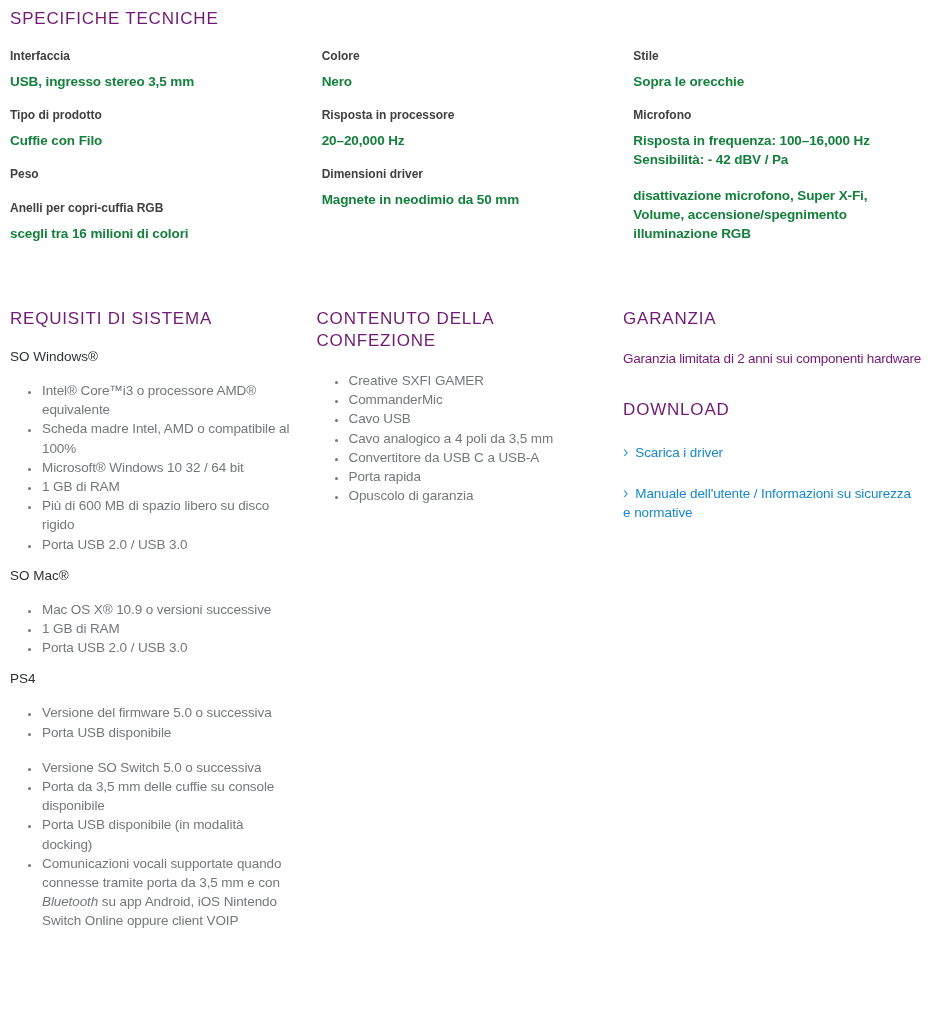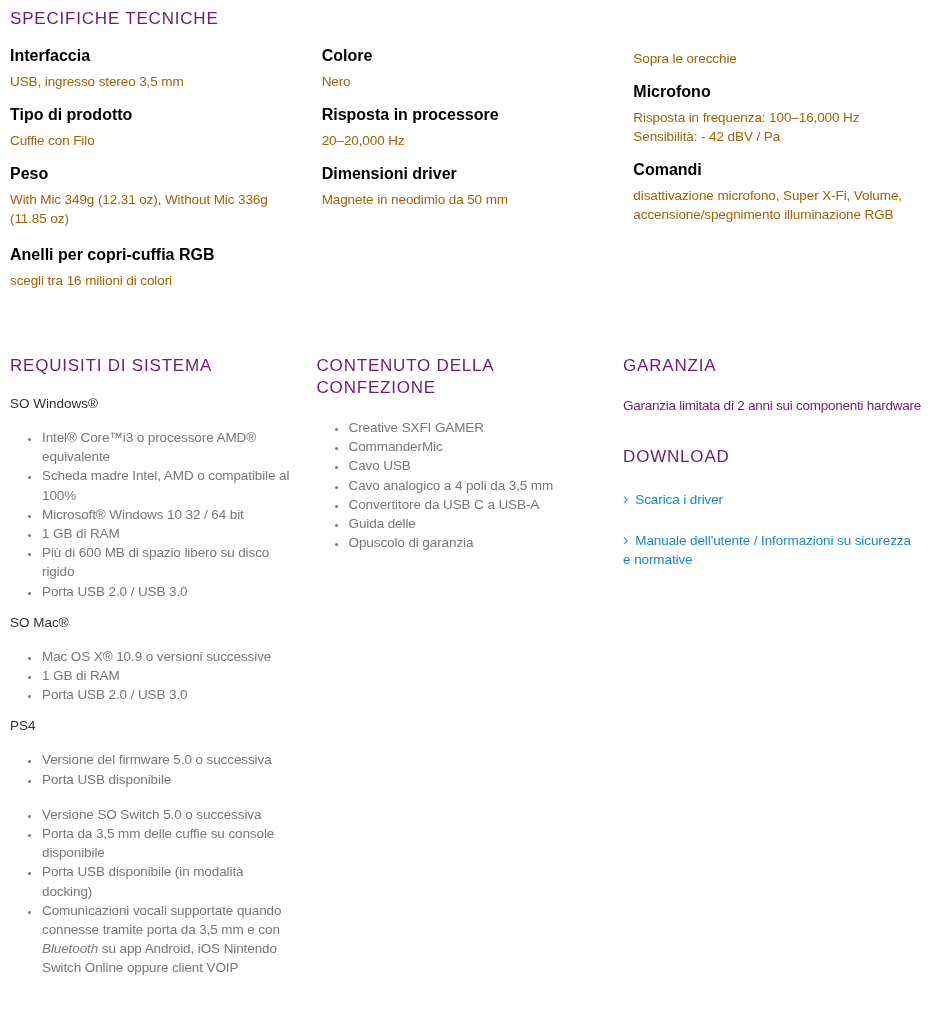--- a/index.html
+++ b/index.html
@@ -3,22 +3,22 @@
 <meta charset="utf-8">
 <style>
   html,body{margin:0;padding:0;background:#fff;}
   body{width:931px;font-family:"Liberation Sans",sans-serif;-webkit-font-smoothing:antialiased;}
   .page{padding:8px 10px 12px 10px;}
   .sec-title{font-size:17px;font-weight:400;color:#701a75;letter-spacing:.8px;line-height:22px;margin:0 0 19px 0;}
   .sec-title.narrow{max-width:240px;}
   .grid{display:grid;grid-template-columns:repeat(3,1fr);column-gap:24px;align-items:start;}
   .group{margin-bottom:17px;}
   .group.extra-gap{margin-top:20px;}
-  .lbl{font-size:16px;font-weight:700;color:#000000;line-height:14px;margin-bottom:9px;}
-  .val{font-size:13.5px;color:#a16207;line-height:19px;letter-spacing:-0.1px;}
+  .lbl{font-size:12px;font-weight:700;color:#404040;line-height:14px;margin-bottom:9px;}
+  .val{font-size:13.5px;color:#15803d;line-height:19px;letter-spacing:-0.1px;font-weight:bold;}
   .section2{margin-top:48px;}
   .sub-lbl{font-size:13.5px;font-weight:400;color:#2e3133;line-height:16px;margin:0;}
   ul.blist{margin:16px 0 14px 0;padding-left:31px;list-style:disc;}
   ul.blist li{font-size:13.5px;color:#74777b;line-height:19.2px;letter-spacing:-0.1px;padding-left:1px;}
   ul.blist li::marker{color:#74777b;font-size:0.85em;}
   .warranty-text{font-size:13.5px;color:#701a75;line-height:19px;letter-spacing:-0.25px;white-space:nowrap;margin-top:2px;}
   .dl-title{margin-top:31px;margin-bottom:0;}
   .dl-link{margin-top:22px;font-size:13.5px;line-height:19px;color:#1787cd;letter-spacing:-0.1px;cursor:pointer;}
   .dl-link .chev{font-size:16px;line-height:14px;color:#2f9ad6;margin-right:7px;font-weight:400;}
   .it{font-style:italic;}
@@ -36,21 +36,20 @@
       <div class="group">
         <div class="lbl">Interfaccia</div>
         <div class="val">USB, ingresso stereo 3,5 mm</div>
       </div>
       <div class="group">
         <div class="lbl">Tipo di prodotto</div>
         <div class="val">Cuffie con Filo</div>
       </div>
       <div class="group">
         <div class="lbl">Peso</div>
-        <div class="val">With Mic 349g (12.31 oz), Without Mic 336g (11.85 oz)</div>
       </div>
       <div class="group extra-gap">
         <div class="lbl">Anelli per copri-cuffia RGB</div>
         <div class="val">scegli tra 16 milioni di colori</div>
       </div>
     </div>
 
     <div>
       <div class="group">
         <div class="lbl">Colore</div>
@@ -61,29 +60,29 @@
         <div class="val">20–20,000 Hz</div>
       </div>
       <div class="group">
         <div class="lbl">Dimensioni driver</div>
         <div class="val">Magnete in neodimio da 50 mm</div>
       </div>
     </div>
 
     <div>
       <div class="group">
+        <div class="lbl">Stile</div>
         <div class="val">Sopra le orecchie</div>
       </div>
       <div class="group">
         <div class="lbl">Microfono</div>
         <div class="val">Risposta in frequenza: 100–16,000 Hz</div>
         <div class="val">Sensibilità: - 42 dBV / Pa</div>
       </div>
       <div class="group">
-        <div class="lbl">Comandi</div>
         <div class="val">disattivazione microfono, Super X-Fi, Volume, accensione/spegnimento illuminazione RGB</div>
       </div>
     </div>
   </div>
 
   <div class="grid section2">
 
     <div>
       <div class="sec-title">REQUISITI DI SISTEMA</div>
 
@@ -119,21 +118,21 @@
     </div>
 
     <div>
       <div class="sec-title narrow">CONTENUTO DELLA CONFEZIONE</div>
       <ul class="blist">
         <li>Creative SXFI GAMER</li>
         <li>CommanderMic</li>
         <li>Cavo USB</li>
         <li>Cavo analogico a 4 poli da 3,5 mm</li>
         <li>Convertitore da USB C a USB-A</li>
-        <li>Guida delle</li>
+        <li>Porta rapida</li>
         <li>Opuscolo di garanzia</li>
       </ul>
     </div>
 
     <div>
       <div class="sec-title">GARANZIA</div>
       <div class="warranty-text">Garanzia limitata di 2 anni sui componenti hardware</div>
 
       <div class="sec-title dl-title">DOWNLOAD</div>
 

